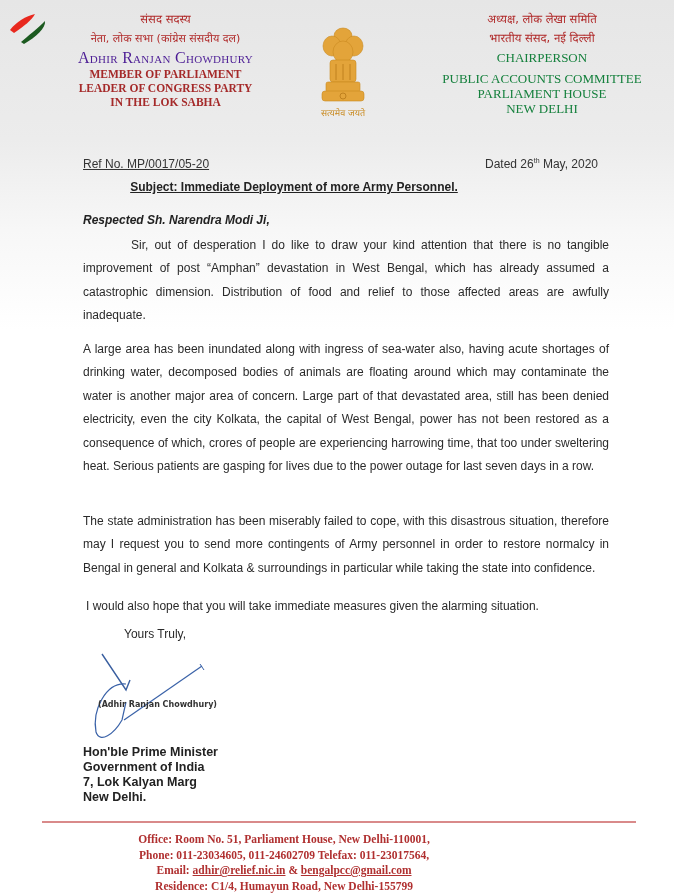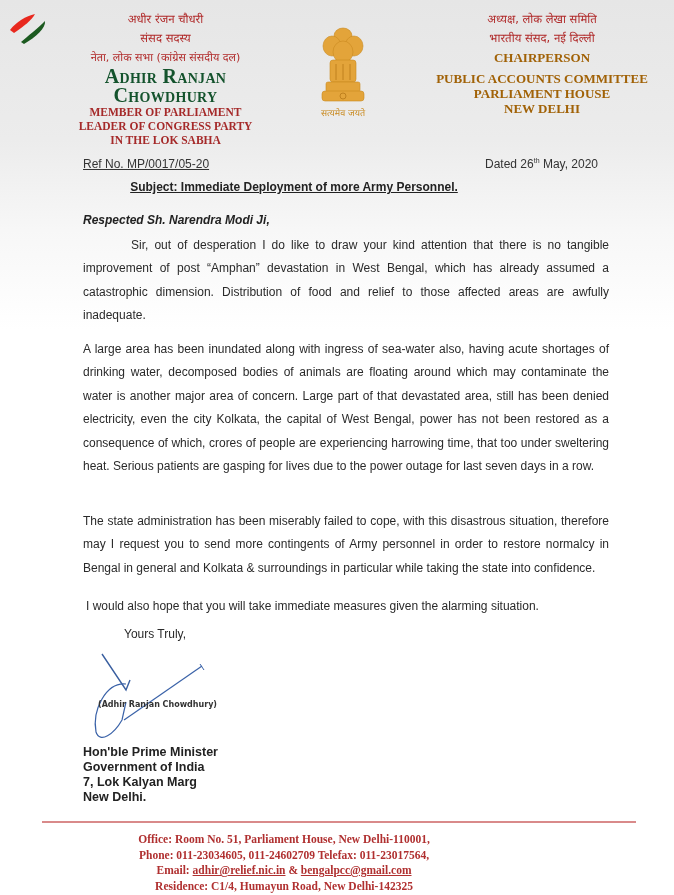--- a/index.html
+++ b/index.html
@@ -10,23 +10,23 @@
       color: #1a1a1a;
     }
     .abs { position: absolute; }
 
     
     #flag-logo { left: 4px; top: 6px; width: 44px; height: 40px; }
     .hdr-left { left: 58px; top: 10px; width: 215px; text-align: center; }
     .hdr-right { left: 432px; top: 10px; width: 220px; text-align: center; }
     .hindi { font-family: "DejaVu Sans", sans-serif; font-size: 11.5px; line-height: 19px; color: #b02a2a; }
     .hindi.small { font-size: 11px; }
-    .name-big { font-family: "Liberation Serif", serif; font-weight: bold; color: #14532d; font-size: 20px; line-height: 19px; letter-spacing: 0.3px; font-variant: small-caps; }
+    .name-big { font-family: "Liberation Serif", serif; font-weight: normal; color: #4c1d95; font-size: 16px; line-height: 19px; letter-spacing: 0.3px; font-variant: small-caps; }
     .sub-caps { font-family: "Liberation Serif", serif; font-weight: bold; color: #a52a2a; font-size: 11.5px; line-height: 14px; }
-    .right-caps { font-family: "Liberation Serif", serif; font-weight: bold; color: #a16207; font-size: 13px; line-height: 15px; }
+    .right-caps { font-family: "Liberation Serif", serif; font-weight: normal; color: #15803d; font-size: 13px; line-height: 15px; }
 
     #emblem { left: 312px; top: 24px; width: 62px; height: 96px; }
 
     
     .ref { left: 83px; top: 157px; font-size: 12px; color: #333; text-decoration: underline; }
     .dated { left: 485px; top: 157px; font-size: 12px; color: #333; }
     .dated sup { font-size: 7px; }
     .subject { left: 0; width: 588px; top: 180px; text-align: center; font-size: 12px; font-weight: bold; text-decoration: underline; color: #222; }
 
     .salutation { left: 83px; top: 213px; font-size: 12px; font-weight: bold; font-style: italic; color: #222; }
@@ -50,21 +50,20 @@
   </style>
 </head>
 <body>
 
 <svg id="flag-logo" class="abs" viewBox="0 0 44 40">
   <path d="M6 24 C12 16, 22 10, 31 8 C28 14, 20 20, 10 27 Z" fill="#e8281e"></path>
   <path d="M17 36 C24 30, 34 22, 41 15 C42 22, 32 31, 20 38 Z" fill="#1c5a20"></path>
 </svg>
 
 <div class="abs hdr-left">
-  <div class="hindi">अधीर रंजन चौधरी</div>
   <div class="hindi">संसद सदस्य</div>
   <div class="hindi small">नेता, लोक सभा (कांग्रेस संसदीय दल)</div>
   <div class="name-big">Adhir Ranjan Chowdhury</div>
   <div class="sub-caps">MEMBER OF PARLIAMENT</div>
   <div class="sub-caps">LEADER OF CONGRESS PARTY</div>
   <div class="sub-caps">IN THE LOK SABHA</div>
 </div>
 
 <div id="emblem" class="abs">
   <svg width="62" height="80" viewBox="0 0 62 80">
@@ -121,14 +120,14 @@
   <div>Government of India</div>
   <div>7, Lok Kalyan Marg</div>
   <div>New Delhi.</div>
 </div>
 
 <div class="abs footer-rule"></div>
 <div class="abs footer">
   <div>Office: Room No. 51, Parliament House, New Delhi-110001,</div>
   <div>Phone: 011-23034605, 011-24602709 Telefax: 011-23017564,</div>
   <div><span>Email: </span><a>adhir@relief.nic.in</a><span> &amp; </span><a>bengalpcc@gmail.com</a></div>
-  <div>Residence: C1/4, Humayun Road, New Delhi-142325</div>
+  <div>Residence: C1/4, Humayun Road, New Delhi-155799</div>
 </div>
 
 </body></html>

